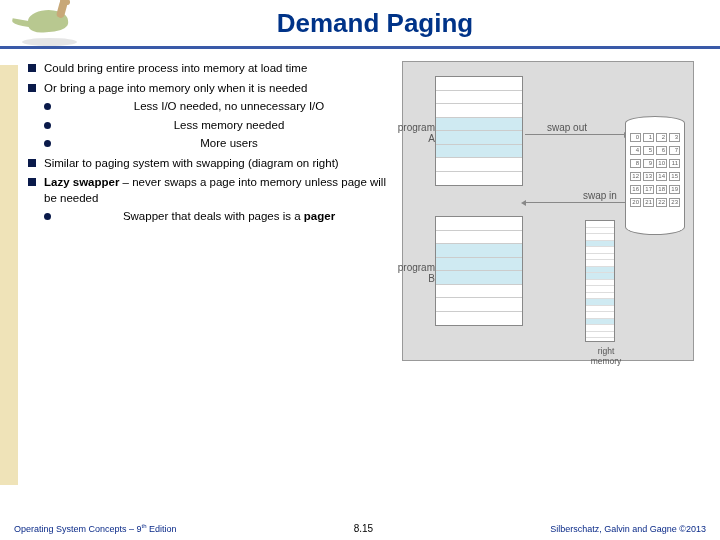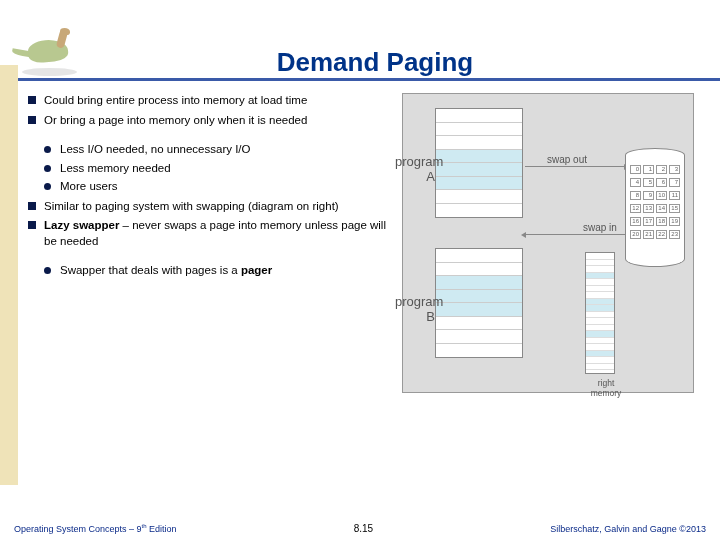--- a/index.html
+++ b/index.html
@@ -1,42 +1,42 @@
 <!DOCTYPE html>
 <html><head>
 <meta charset="utf-8">
 <style>
   * { box-sizing: border-box; margin: 0; padding: 0; }
   body { width: 720px; height: 540px; font-family: Arial, sans-serif; background: #fff; position: relative; overflow: hidden; }
-  .header { display: flex; align-items: flex-end; height: 46px; padding: 0 10px; margin-top: 32px; }
+  .header { display: flex; align-items: center; height: 46px; padding: 0 10px; }
   .dino { width: 90px; height: 50px; position: relative; }
   .dino-body { position: absolute; width: 40px; height: 22px; background: #b8c890; border-radius: 50% 60% 40% 40%; top: 12px; left: 18px; transform: rotate(-5deg); }
   .dino-neck { position: absolute; width: 8px; height: 18px; background: #c8a878; border-radius: 4px; top: 2px; left: 48px; transform: rotate(15deg); }
   .dino-head { position: absolute; width: 10px; height: 7px; background: #c8a878; border-radius: 50% 60% 40% 40%; top: 0px; left: 50px; }
   .dino-tail { position: absolute; width: 22px; height: 6px; background: #b8c890; border-radius: 0 0 0 50%; top: 22px; left: 2px; transform: rotate(10deg); }
   .dino-shadow { position: absolute; width: 55px; height: 8px; background: #ccc; border-radius: 50%; top: 40px; left: 12px; opacity: .5; }
   .title { flex: 1; text-align: center; font-size: 26px; font-weight: bold; color: #003388; padding-right: 60px; }
   .hr { height: 3px; background: #3a5aa8; margin: 0 0 8px 0; }
   .stripe { position: absolute; left: 0; top: 65px; width: 18px; height: 420px; background: linear-gradient(180deg,#efe3b8 0%, #efe3b8 100%); }
   .content { display: flex; padding: 4px 14px 0 28px; }
   .left { width: 370px; }
   ul.top { list-style: none; }
   ul.top > li { position: relative; padding-left: 16px; margin-bottom: 4px; font-size: 11.5px; line-height: 1.35; color: #000; }
   ul.top > li::before { content: ""; position: absolute; left: 0; top: 3px; width: 8px; height: 8px; background: #0a1a4a; }
-  ul.sub { list-style: none; margin-top: 14px; }
+  ul.sub { list-style: none; margin-top: 3px; text-align: center; }
   ul.sub > li { position: relative; padding-left: 16px; margin-bottom: 3px; font-size: 11.5px; line-height: 1.35; }
   ul.sub > li::before { content: ""; position: absolute; left: 0; top: 4px; width: 7px; height: 7px; background: #0a1a4a; border-radius: 50%; }
   .bold { font-weight: bold; }
   .right { width: 296px; padding-left: 4px; }
   .diagram { width: 292px; height: 300px; background: #dcdcdc; border: 1px solid #999; position: relative; font-size: 8px; color: #444; }
   .process-box { position: absolute; width: 88px; background: #fff; border: 1px solid #888; }
   .process-box .row { height: 13.5px; border-bottom: 1px solid #ccc; }
   .process-box .row.shaded { background: #cfeaf2; }
   .process-box .row:last-child { border-bottom: none; }
-  .plabel { position: absolute; font-size: 13px; color: #555; }
+  .plabel { position: absolute; font-size: 10px; color: #555; }
   .mm { position: absolute; right: 78px; top: 158px; width: 30px; height: 122px; background: #fff; border: 1px solid #888; }
   .mm .row { height: 6.5px; border-bottom: 1px solid #ddd; }
   .mm .row.shaded { background: #cfeaf2; }
   .mmlabel { position: absolute; right: 62px; top: 284px; font-size: 8.5px; color: #555; width: 50px; text-align: center; }
   .disk { position: absolute; right: 8px; top: 54px; width: 60px; height: 126px; }
   .disk-top { width: 60px; height: 14px; background: #fff; border: 1px solid #888; border-radius: 50%; }
   .disk-body { width: 60px; height: 112px; background: #fff; border-left: 1px solid #888; border-right: 1px solid #888; border-bottom: 1px solid #888; border-radius: 0 0 30px 30px / 0 0 8px 8px; margin-top: -7px; padding-top: 10px; }
   .disk-grid { display: grid; grid-template-columns: repeat(4, 11px); gap: 2px; justify-content: center; margin-bottom: 4px; }
   .disk-cell { width: 11px; height: 9px; border: 1px solid #999; font-size: 6px; line-height: 7px; text-align: right; padding-right: 1px; color: #666; background: #fff; }
   .arrow { position: absolute; height: 1px; background: #888; }

